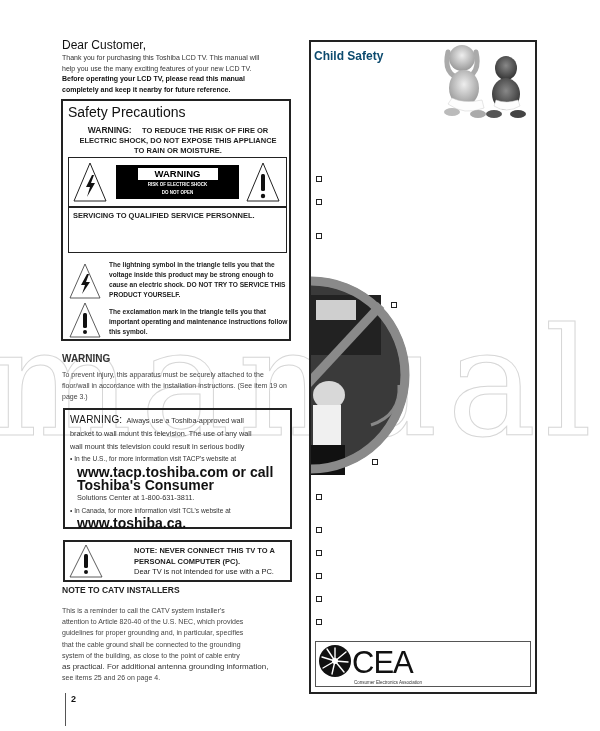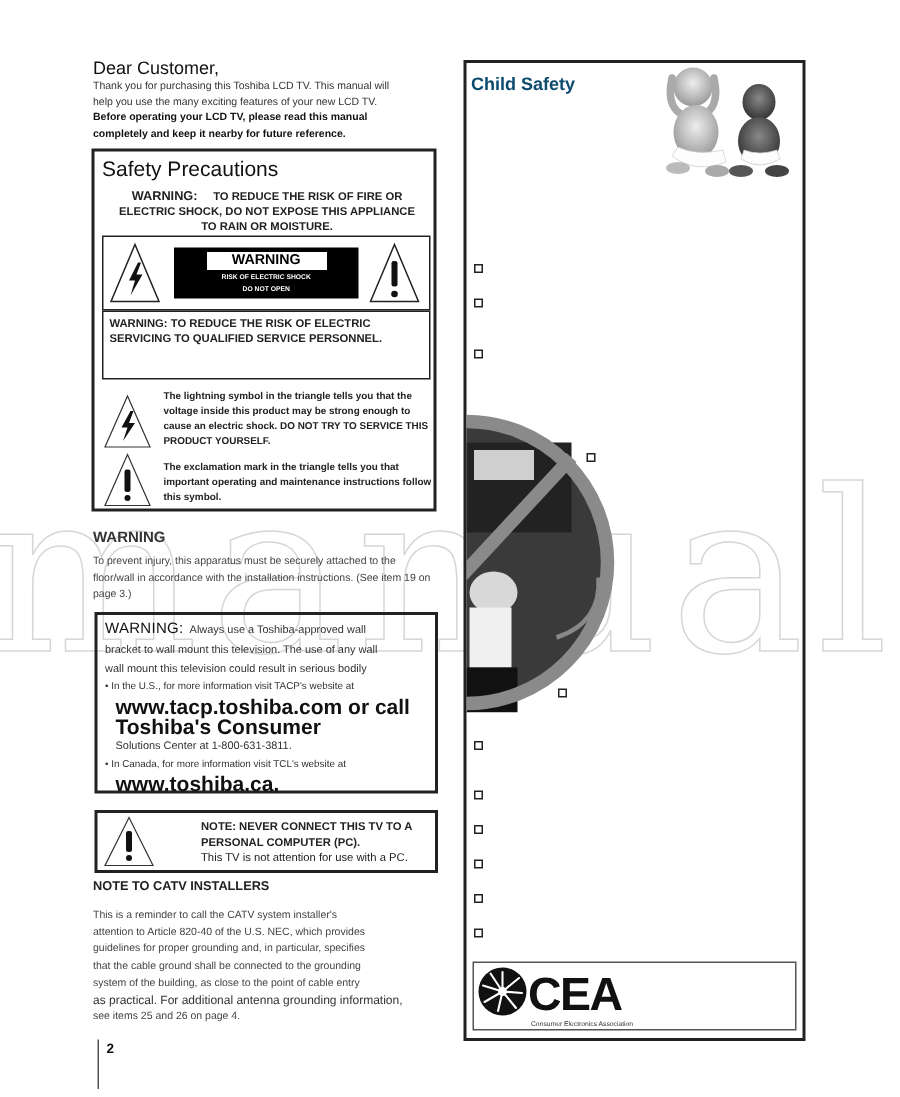--- a/index.html
+++ b/index.html
@@ -41,21 +41,21 @@
     .catv-text { left: 62px; top: 605px; width: 235px; font-size: 7px; line-height: 11.2px; color: #444; }
     .catv-text .big { font-size: 8px; color: #333; }
     
     .page-rule { left: 65px; top: 693px; width: 1px; height: 33px; background: #555; }
     .page-num { left: 71px; top: 694px; font-size: 9px; font-weight: bold; }
     
     .cs-box { left: 309px; top: 40px; width: 228px; height: 654px; border: 2px solid #222; border-right-width: 2px; box-sizing: border-box; }
     .cs-title { left: 314px; top: 49px; font-size: 12px; font-weight: bold; color: #0c4a6e; }
     .cb { width: 6px; height: 6px; border: 1.2px solid #222; box-sizing: border-box; background: #fff; border-bottom-width: 1.8px; }
     .cea-box { left: 315px; top: 641px; width: 216px; height: 46px; border: 1.5px solid #555; box-sizing: border-box; }
-    .cea-text { left: 352px; top: 645px; font-size: 31px; font-weight: bold; color: #111; letter-spacing: -1px; font-family: "Liberation Sans", sans-serif; }
+    .cea-text { left: 352px; top: 645px; font-size: 31px; font-weight: normal; color: #111; letter-spacing: -1px; font-family: "Liberation Sans", sans-serif; }
     .cea-sub { left: 354px; top: 680px; font-size: 4.5px; color: #333; }
     
     .watermark { left: -10px; top: 308px; font-family: "DejaVu Serif", serif; font-size: 150px; line-height: 150px; color: transparent; -webkit-text-stroke: 1px rgba(180,180,180,0.55); letter-spacing: 8px; white-space: nowrap; pointer-events: none; }
   </style>
 </head>
 <body>
 
 <div class="abs watermark">manuali</div>
 
 <div class="abs dear-title">Dear Customer,</div>
@@ -87,21 +87,20 @@
   <span class="s">DO NOT OPEN</span>
 </div>
 
 <svg class="abs" style="left:245px;top:161px" width="36" height="42" viewBox="0 0 36 42">
   <polygon points="18,2 34,40 2,40" fill="#fff" stroke="#222" stroke-width="1"></polygon>
   <rect x="16" y="13" width="4" height="17" rx="1.5" fill="#111"></rect>
   <circle cx="18" cy="35" r="2.2" fill="#111"></circle>
 </svg>
 
 <div class="abs elec-box">
-  <div>WARNING: TO REDUCE THE RISK OF ELECTRIC</div>
   <div>SERVICING TO QUALIFIED SERVICE PERSONNEL.</div>
 </div>
 
 <svg class="abs" style="left:68px;top:262px" width="34" height="38" viewBox="0 0 34 38">
   <polygon points="17,2 32,36 2,36" fill="#fff" stroke="#333" stroke-width="0.8"></polygon>
   <polygon points="19,12 13,23 17,23 14,32 22,20 18,20 21,12" fill="#111"></polygon>
 </svg>
 <div class="abs tri-text" style="left:109px;top:260px">The lightning symbol in the triangle tells you that the voltage inside this product may be strong enough to cause an electric shock. DO NOT TRY TO SERVICE THIS PRODUCT YOURSELF.</div>
 
 <svg class="abs" style="left:68px;top:301px" width="34" height="38" viewBox="0 0 34 38">
@@ -127,21 +126,21 @@
 
 <div class="abs pc-box"></div>
 <svg class="abs" style="left:68px;top:543px" width="36" height="36" viewBox="0 0 36 36">
   <polygon points="18,2 34,34 2,34" fill="#fff" stroke="#333" stroke-width="0.8"></polygon>
   <rect x="16" y="11" width="4" height="14" rx="1.5" fill="#111"></rect>
   <circle cx="18" cy="29" r="2" fill="#111"></circle>
 </svg>
 <div class="abs pc-text">
   <div><b>NOTE: NEVER CONNECT THIS TV TO A</b></div>
   <div><b>PERSONAL COMPUTER (PC).</b></div>
-  <div>This TV is not attention for use with a PC.</div>
+  <div>Dear TV is not intended for use with a PC.</div>
 </div>
 
 <div class="abs catv-title">NOTE TO CATV INSTALLERS</div>
 <div class="abs catv-text">
   <div>This is a reminder to call the CATV system installer's</div>
   <div>attention to Article 820-40 of the U.S. NEC, which provides</div>
   <div>guidelines for proper grounding and, in particular, specifies</div>
   <div>that the cable ground shall be connected to the grounding</div>
   <div>system of the building, as close to the point of cable entry</div>
   <div class="big">as practical. For additional antenna grounding information,</div>

